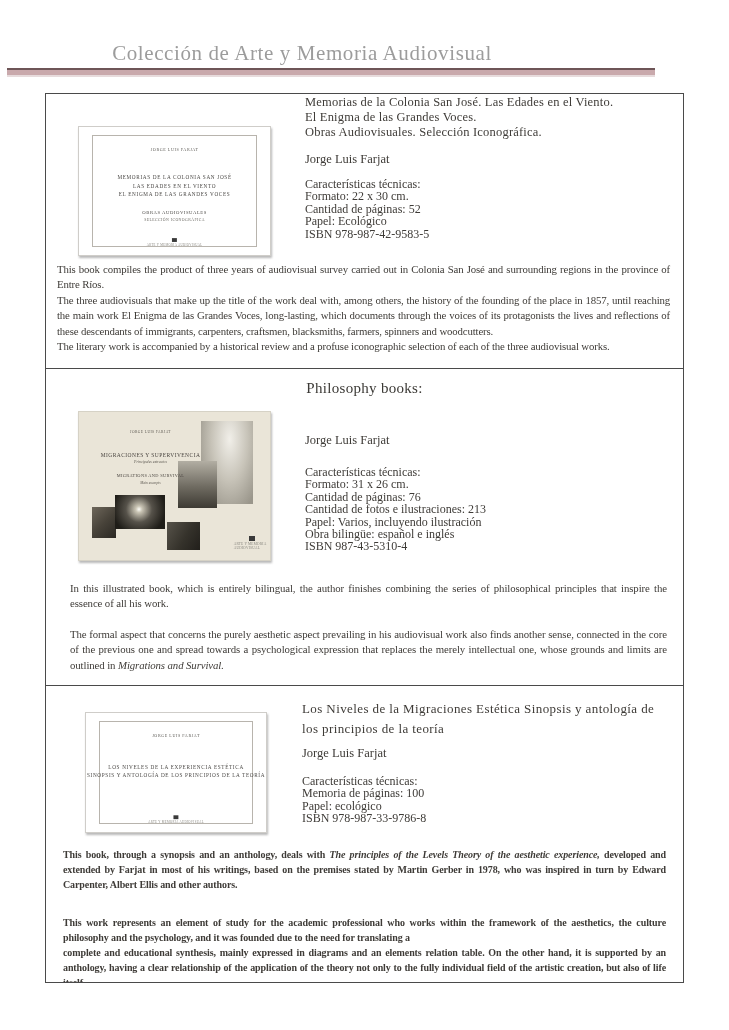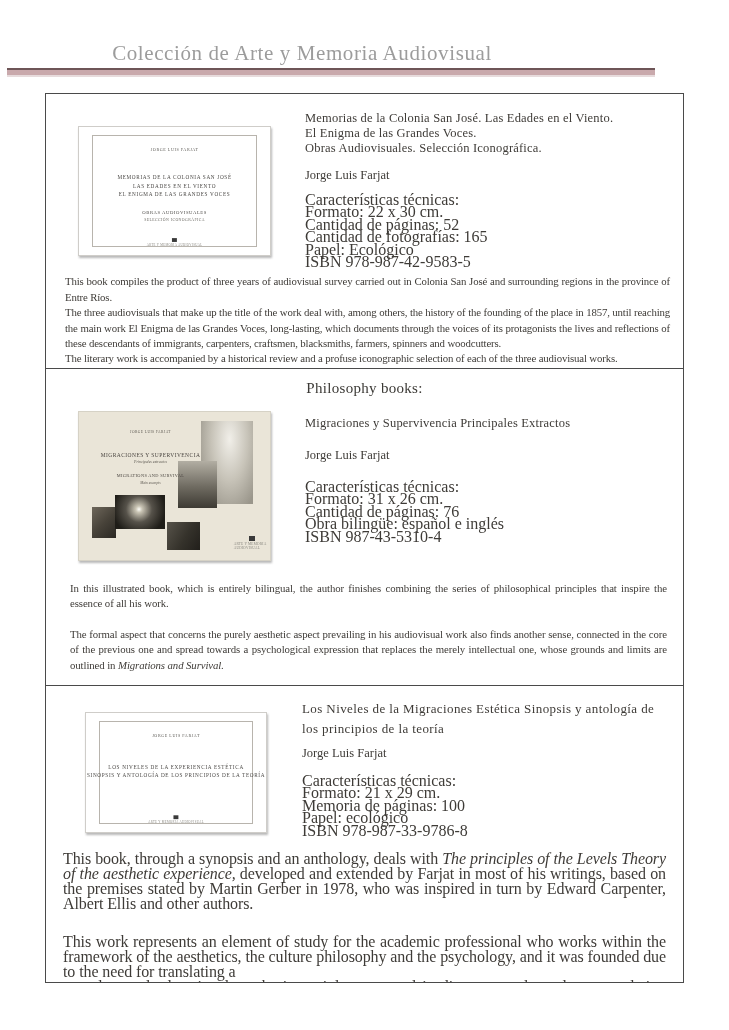--- a/index.html
+++ b/index.html
@@ -89,42 +89,42 @@
     background:linear-gradient(135deg,#6e675b 0%,#48433a 50%,#2b2823 100%);}
   .ph-b{left:19%;top:56%;width:26%;height:23%;
     background:radial-gradient(circle at 48% 42%,#fdfdf8 0%,#c9c4b4 10%,#56524a 40%,#1f1d18 80%);}
   .ph-c{left:46%;top:74%;width:17.5%;height:19%;
     background:linear-gradient(120deg,#57534a 0%,#35322b 55%,#211f1b 100%);}
   .c2-logo{position:absolute;left:81%;top:84%;display:flex;flex-direction:column;align-items:center;}
   .c2-logo .logo-sq{width:6px;height:5px;margin-bottom:1px;}
   .c2-logo .imprint-txt{font-size:3.5px;letter-spacing:.2px;}
   
   .info{margin-left:34px;}
-  .info1{margin-top:17px;}
+  .info1{margin-top:1px;}
   .info2{margin-top:19px;}
   .info3{margin-top:13px;margin-left:35px;}
   .bk-title{font-size:12.5px;line-height:15px;letter-spacing:.2px;}
   .bk-title3{font-size:13px;line-height:20px;letter-spacing:.4px;}
   .bk-author{margin-top:12px;font-size:12.5px;}
   .info3 .bk-author{margin-top:7px;line-height:15px;}
-  .specs{margin-top:11px;font-size:16px;line-height:12.4px;}
+  .specs{margin-top:11px;font-size:12px;line-height:12.4px;}
   .info2 .specs{margin-top:18px;}
   .info3 .specs{margin-top:14px;}
   .info2 .bk-author{margin-top:17px;line-height:15px;}
   
   .desc{
     font-size:10.8px;line-height:15.4px;letter-spacing:-0.15px;
     text-align:justify;white-space:pre-line;color:var(--body-text);
   }
-  .desc1{margin:6px 13px 0 19px;}
+  .desc1{margin:6px 13px 0 11px;}
   .desc-block2{margin:20px 16px 0 24px;}
   .desc-block2 p{font-size:10.8px;line-height:15.4px;letter-spacing:-0.1px;text-align:justify;}
   .desc-block2 p+p{margin-top:15px;}
   .desc-block3{margin:14px 17px 0 17px;}
-  .desc-block3 p{font-size:16px;line-height:15px;letter-spacing:-0.1px;text-align:justify;}
+  .desc-block3 p{font-size:10px;line-height:15px;letter-spacing:-0.1px;text-align:justify;font-weight:bold;}
   .desc-block3 p+p{margin-top:23px;}
   .prewrap{white-space:pre-line;}
   
   .phil{margin-top:11px;text-align:center;font-weight:normal;font-size:15px;letter-spacing:.3px;color:#3c3a36;}
 </style>
 </head>
 <body>
 
 <div class="hdr">
   <h1>Colección de Arte y Memoria Audiovisual</h1>
@@ -158,21 +158,20 @@
         <div class="bk-title">
           <div>Memorias de la Colonia San José. Las Edades en el Viento.</div>
           <div>El Enigma de las Grandes Voces.</div>
           <div>Obras Audiovisuales. Selección Iconográfica.</div>
         </div>
         <div class="bk-author">Jorge Luis Farjat</div>
         <div class="specs">
           <div>Características técnicas:</div>
           <div>Formato: 22 x 30 cm.</div>
           <div>Cantidad de páginas: 52</div>
-          <div>Cantidad de fotografías: 165</div>
           <div>Papel: Ecológico</div>
           <div>ISBN 978-987-42-9583-5</div>
         </div>
       </div>
     </div>
     <p class="desc desc1">This book compiles the product of three years of audiovisual survey carried out in Colonia San José and surrounding regions in the province of Entre Ríos.
 The three audiovisuals that make up the title of the work deal with, among others, the history of the founding of the place in 1857, until reaching the main work El Enigma de las Grandes Voces, long-lasting, which documents through the voices of its protagonists the lives and reflections of these descendants of immigrants, carpenters, craftsmen, blacksmiths, farmers, spinners and woodcutters.
 The literary work is accompanied by a historical review and a profuse iconographic selection of each of the three audiovisual works.</p>
   </section>
 
@@ -191,26 +190,27 @@
           <div class="c2-s1">Principales extractos</div>
           <div class="c2-t2">MIGRATIONS AND SURVIVAL</div>
           <div class="c2-s2">Main excerpts</div>
         </div>
         <div class="c2-logo">
           <div class="logo-sq"></div>
           <div class="imprint-txt">ARTE Y MEMORIA AUDIOVISUAL</div>
         </div>
       </div>
       <div class="info info2">
-        <div class="bk-title">Migraciones y Supervivencia Principales Extractos</div>
         <div class="bk-author">Jorge Luis Farjat</div>
         <div class="specs">
           <div>Características técnicas:</div>
           <div>Formato: 31 x 26 cm.</div>
           <div>Cantidad de páginas: 76</div>
+          <div>Cantidad de fotos e ilustraciones: 213</div>
+          <div>Papel: Varios, incluyendo ilustración</div>
           <div>Obra bilingüe: español e inglés</div>
           <div>ISBN 987-43-5310-4</div>
         </div>
       </div>
     </div>
     <div class="desc-block2">
       <p>In this illustrated book, which is entirely bilingual, the author finishes combining the series of philosophical principles that inspire the essence of all his work.</p>
       <p><span>The formal aspect that concerns the purely aesthetic aspect prevailing in his audiovisual work also finds another sense, connected in the core of the previous one and spread towards a psychological expression that replaces the merely intellectual one, whose grounds and limits are outlined in </span><i>Migrations and Survival.</i></p>
     </div>
   </section>
@@ -232,21 +232,20 @@
         </div>
       </div>
       <div class="info info3">
         <div class="bk-title3">
           <div>Los Niveles de la Migraciones Estética Sinopsis y antología de</div>
           <div>los principios de la teoría</div>
         </div>
         <div class="bk-author">Jorge Luis Farjat</div>
         <div class="specs">
           <div>Características técnicas:</div>
-          <div>Formato: 21 x 29 cm.</div>
           <div>Memoria de páginas: 100</div>
           <div>Papel: ecológico</div>
           <div>ISBN 978-987-33-9786-8</div>
         </div>
       </div>
     </div>
     <div class="desc-block3">
       <p><span>This book, through a synopsis and an anthology, deals with </span><i>The principles of the Levels Theory of the aesthetic experience,</i><span> developed and extended by Farjat in most of his writings, based on the premises stated by Martin Gerber in 1978, who was inspired in turn by Edward Carpenter, Albert Ellis and other authors.</span></p>
       <p class="prewrap">This work represents an element of study for the academic professional who works within the framework of the aesthetics, the culture philosophy and the psychology, and it was founded due to the need for translating a
 complete and educational synthesis, mainly expressed in diagrams and an elements relation table. On the other hand, it is supported by an anthology, having a clear relationship of the application of the theory not only to the fully individual field of the artistic creation, but also of life itself.</p>

